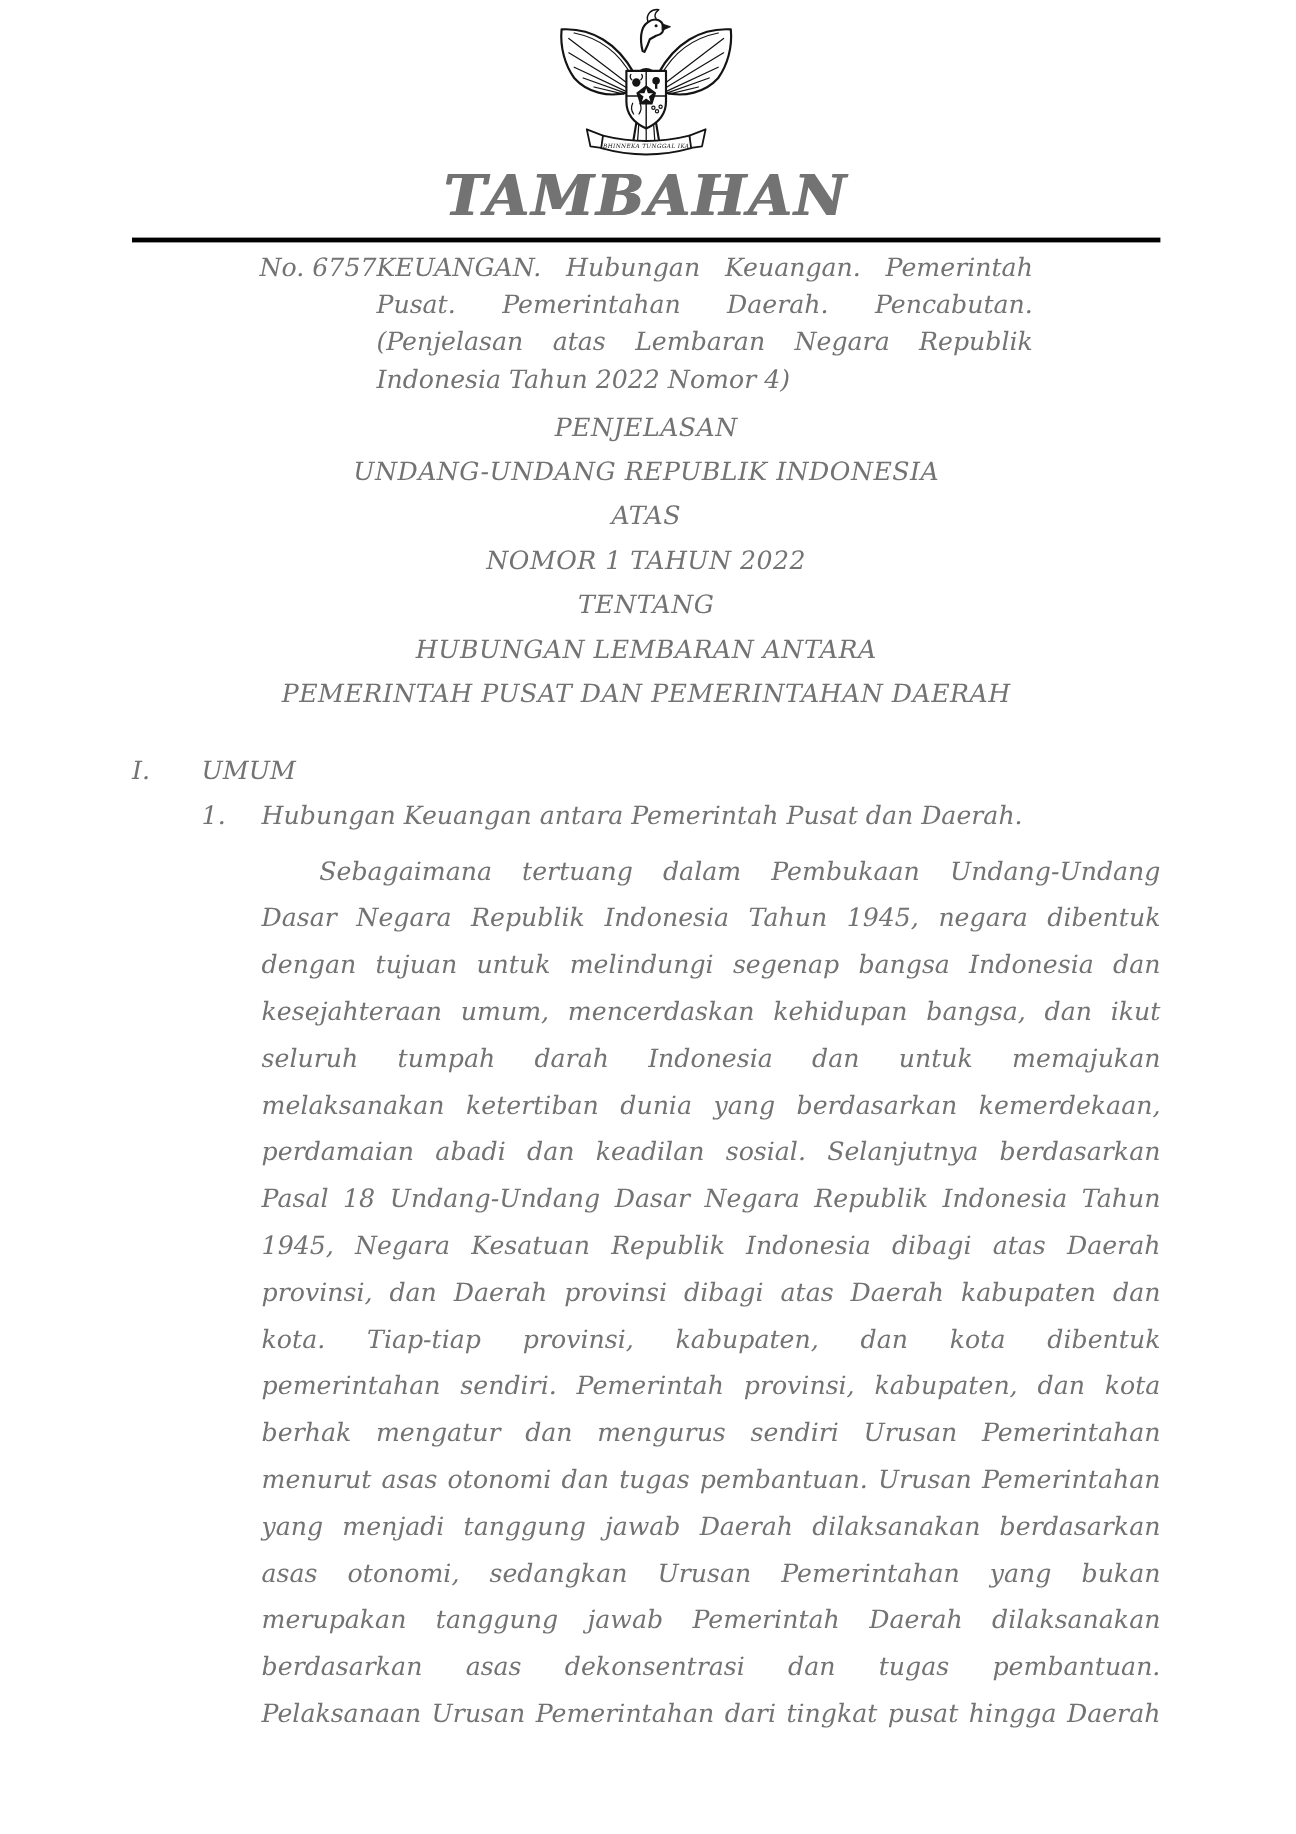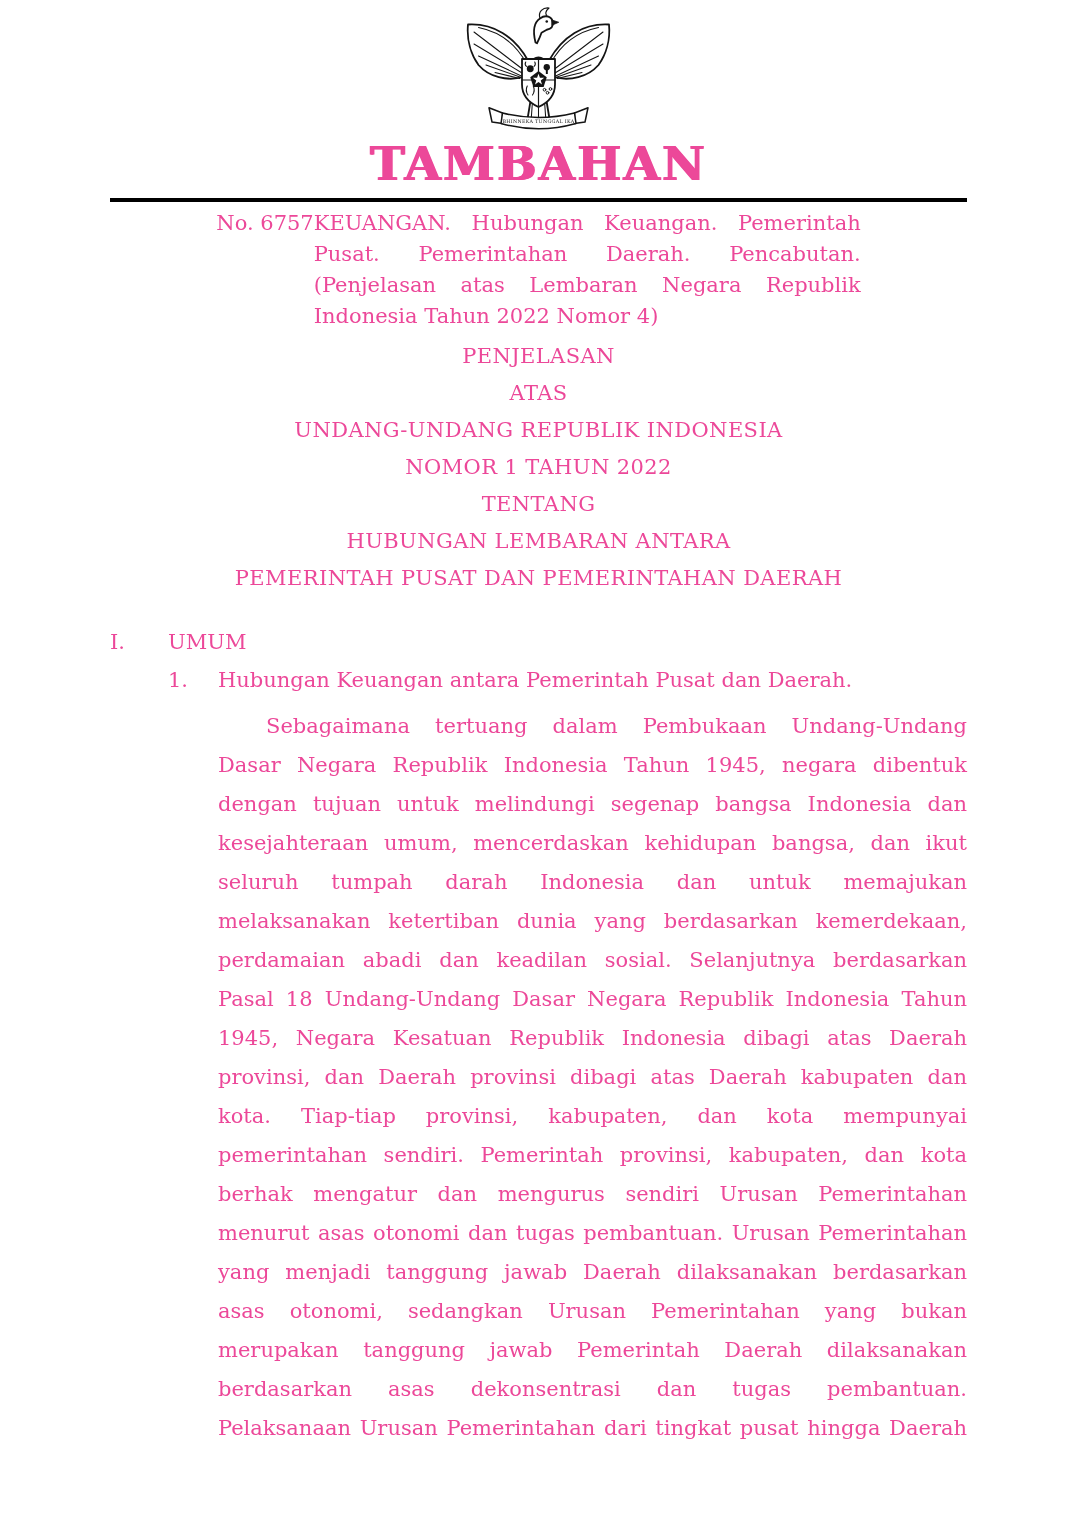--- a/index.html
+++ b/index.html
@@ -1,24 +1,25 @@
 <!DOCTYPE html>
 <html><head>
 <meta charset="utf-8">
 <style>
   html,body{margin:0;padding:0;background:#ffffff;}
   .page{
     position:relative;
     width:1080px;height:1528px;
     background:#ffffff;
-    color:#ec4899;
+    color:#737373;
     font-family:"DejaVu Serif","Liberation Serif",serif;
     box-sizing:border-box;
     padding:0 113px 0 110px;
     overflow:hidden;
+    font-style:italic;
   }
   .emblem{width:165px;height:135px;margin:2px auto 0;display:block;}
   .masthead{text-align:center;margin-top:0;}
   .masthead .t1,.masthead .t2{
     font-weight:bold;
     font-size:47px;
     line-height:53px;
     letter-spacing:2px;
     word-spacing:6px;
     text-shadow:0.7px 0 0 currentColor,-0.7px 0 0 currentColor;
@@ -113,22 +114,22 @@
     <div class="annotation">
       <div class="aline">KEUANGAN. Hubungan Keuangan. Pemerintah</div>
       <div class="aline">Pusat. Pemerintahan Daerah. Pencabutan.</div>
       <div class="aline">(Penjelasan atas Lembaran Negara Republik</div>
       <div class="aline last">Indonesia Tahun 2022 Nomor 4)</div>
     </div>
   </div>
 
   <div class="headings">
     <div class="hline">PENJELASAN</div>
+    <div class="hline">UNDANG-UNDANG REPUBLIK INDONESIA</div>
     <div class="hline">ATAS</div>
-    <div class="hline">UNDANG-UNDANG REPUBLIK INDONESIA</div>
     <div class="hline">NOMOR 1 TAHUN 2022</div>
     <div class="hline">TENTANG</div>
     <div class="hline">HUBUNGAN LEMBARAN ANTARA</div>
     <div class="hline">PEMERINTAH PUSAT DAN PEMERINTAHAN DAERAH</div>
   </div>
 
   <div class="section-row">
     <div class="num">I.</div>
     <div>UMUM</div>
   </div>
@@ -142,21 +143,21 @@
     <div class="pline indent">Sebagaimana tertuang dalam Pembukaan Undang-Undang</div>
     <div class="pline">Dasar Negara Republik Indonesia Tahun 1945, negara dibentuk</div>
     <div class="pline">dengan tujuan untuk melindungi segenap bangsa Indonesia dan</div>
     <div class="pline">kesejahteraan umum, mencerdaskan kehidupan bangsa, dan ikut</div>
     <div class="pline">seluruh tumpah darah Indonesia dan untuk memajukan</div>
     <div class="pline">melaksanakan ketertiban dunia yang berdasarkan kemerdekaan,</div>
     <div class="pline">perdamaian abadi dan keadilan sosial. Selanjutnya berdasarkan</div>
     <div class="pline">Pasal 18 Undang-Undang Dasar Negara Republik Indonesia Tahun</div>
     <div class="pline">1945, Negara Kesatuan Republik Indonesia dibagi atas Daerah</div>
     <div class="pline">provinsi, dan Daerah provinsi dibagi atas Daerah kabupaten dan</div>
-    <div class="pline">kota. Tiap-tiap provinsi, kabupaten, dan kota mempunyai</div>
+    <div class="pline">kota. Tiap-tiap provinsi, kabupaten, dan kota dibentuk</div>
     <div class="pline">pemerintahan sendiri. Pemerintah provinsi, kabupaten, dan kota</div>
     <div class="pline">berhak mengatur dan mengurus sendiri Urusan Pemerintahan</div>
     <div class="pline">menurut asas otonomi dan tugas pembantuan. Urusan Pemerintahan</div>
     <div class="pline">yang menjadi tanggung jawab Daerah dilaksanakan berdasarkan</div>
     <div class="pline">asas otonomi, sedangkan Urusan Pemerintahan yang bukan</div>
     <div class="pline">merupakan tanggung jawab Pemerintah Daerah dilaksanakan</div>
     <div class="pline">berdasarkan asas dekonsentrasi dan tugas pembantuan.</div>
     <div class="pline">Pelaksanaan Urusan Pemerintahan dari tingkat pusat hingga Daerah</div>
   </div>
 

